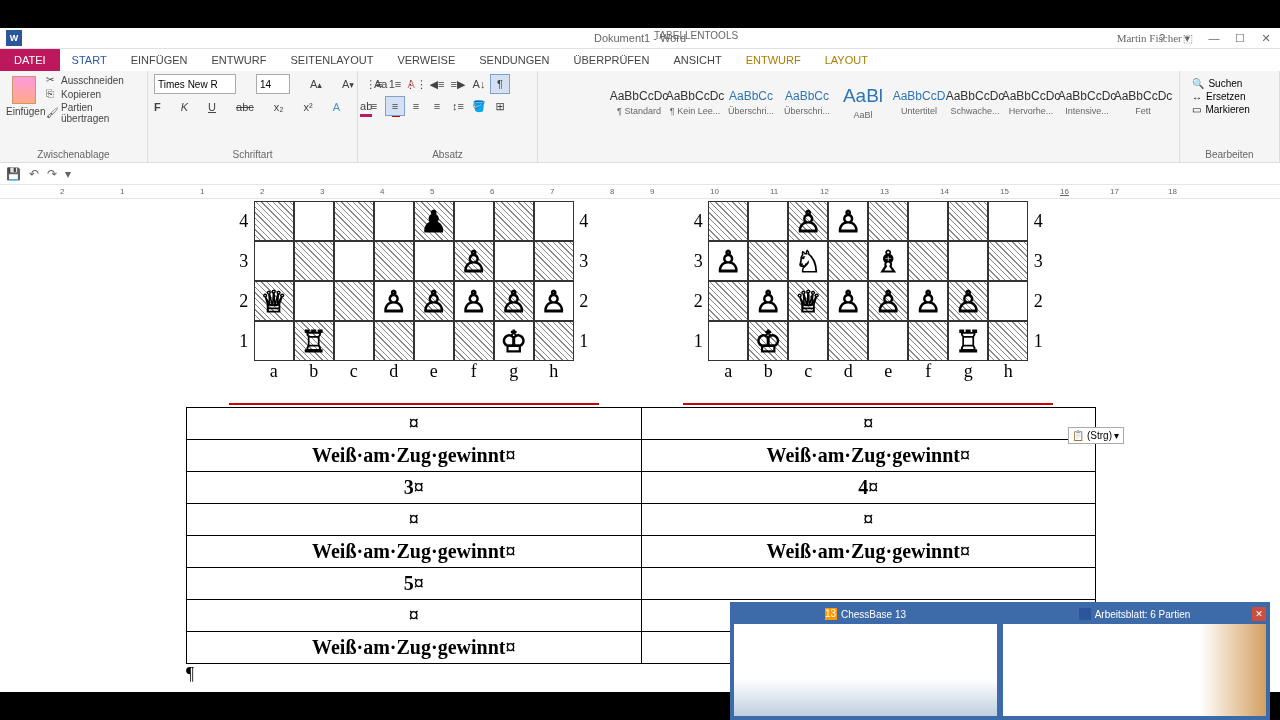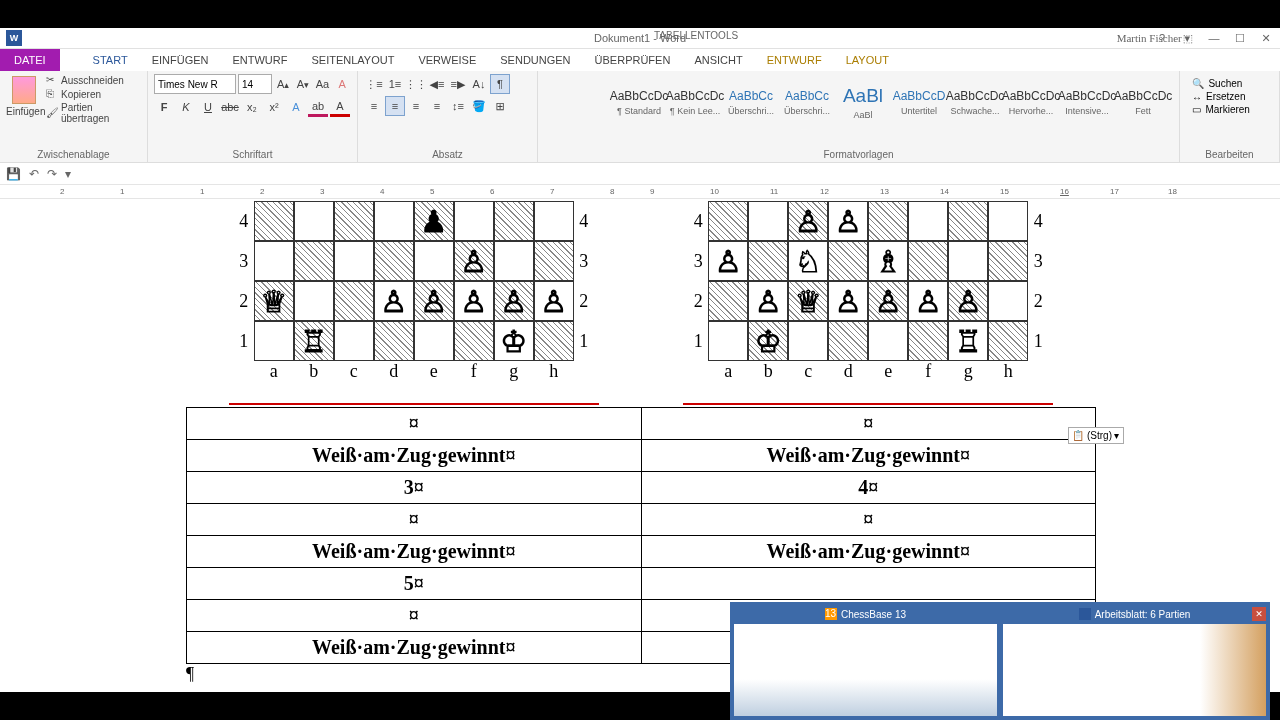--- a/index.html
+++ b/index.html
@@ -8,32 +8,32 @@
 .app { background:#fff; height:664px; display:flex; flex-direction:column; }
 .titlebar { height:21px; background:#fff; display:flex; align-items:center; position:relative; border-bottom:1px solid #e1e1e1; }
 .wicon { width:16px; height:16px; background:#2b579a; color:#fff; font-weight:bold; font-size:9px; display:flex; align-items:center; justify-content:center; margin-left:6px; }
 .title-center { position:absolute; left:50%; transform:translateX(-50%); color:#666; font-size:11px; }
 .title-tools { position:absolute; left:654px; top:2px; color:#666; font-size:10px; text-transform:uppercase; }
 .win-btns { position:absolute; right:2px; display:flex; gap:2px; }
 .win-btns span { width:24px; height:18px; display:flex; align-items:center; justify-content:center; color:#666; font-size:11px; }
 .user-name { position:absolute; right:90px; color:#666; font-size:11px;font-family:Liberation Serif, serif; }
 .tabs { height:22px; background:#fff; display:flex; align-items:stretch; }
 .tab { padding:0 12px; display:flex; align-items:center; font-size:11px; color:#444; text-transform:uppercase; cursor:pointer; }
-.tab.file { background:#a21caf; color:#fff; padding:8px 14px; }
-.tab.active { color:#2b579a;margin-left:21px; }
+.tab.file { background:#be185d; color:#fff; padding:8px 14px; }
+.tab.active { color:#2b579a; }
 .tab.tools { color:#aa7d00; }
 .ribbon { height:92px; background:#f5f5f5; border-bottom:1px solid #ddd; display:flex; }
 .rgroup { border-right:1px solid #ddd; padding:3px 6px; display:flex; flex-direction:column; position:relative; }
 .rgroup-label { position:absolute; bottom:2px; left:0; right:0; text-align:center; font-size:10px; color:#666; }
 .paste-big { width:36px; text-align:center; font-size:10px; color:#444; }
 .paste-icon { width:24px; height:28px; background:linear-gradient(#f9d,#fa8); margin:2px auto; border:1px solid #c96; }
 .clip-side { display:flex; flex-direction:column; gap:2px; font-size:10px; color:#444; padding-left:4px; }
 .clip-side div { display:flex; align-items:center; gap:3px; }
 .clip-side .ico { width:12px; height:12px; display:inline-block; }
-.font-row { display:flex; gap:2px; align-items:center; margin-bottom:3px; }
+.font-row { display:flex; gap:20px; align-items:center; margin-bottom:3px; }
 .font-select { width:82px; height:20px; border:1px solid #ababab; background:#fff; font-size:10px; padding-left:3px; }
 .size-select { width:34px; height:20px; border:1px solid #ababab; background:#fff; font-size:10px; padding-left:3px; }
 .btn-sm { width:20px; height:20px; display:flex; align-items:center; justify-content:center; font-size:11px; color:#444; }
 .para-row { display:flex; gap:1px; margin-bottom:2px; }
 .style-box { width:56px; height:48px; border:1px solid transparent; display:flex; flex-direction:column; align-items:center; justify-content:center; font-size:10px; color:#444; }
 .style-sample { font-size:12px; color:#333; }
 .style-sample.blue { color:#2e74b5; }
 .style-label { font-size:9px; color:#666; margin-top:3px; }
 .styles-wrap { display:flex; padding:4px 2px;justify-content:flex-end; }
 .edit-side { display:flex; flex-direction:column; gap:2px; font-size:10px; padding:4px 6px; }
@@ -212,21 +212,20 @@
           </div>
           <div class="style-box">
             <div class="style-sample">AaBbCcDc</div>
             <div class="style-label">Intensive...</div>
           </div>
           <div class="style-box">
             <div class="style-sample">AaBbCcDc</div>
             <div class="style-label">Fett</div>
           </div>
         </div>
-      <div class="rgroup-label">Formatvorlagen</div>
     </div>
 
     <div class="rgroup" style="width:100px;">
       <div class="edit-side">
         <div>
             <span>🔍</span>
             <span>Suchen</span>
           </div>
         <div>
             <span>↔</span>

